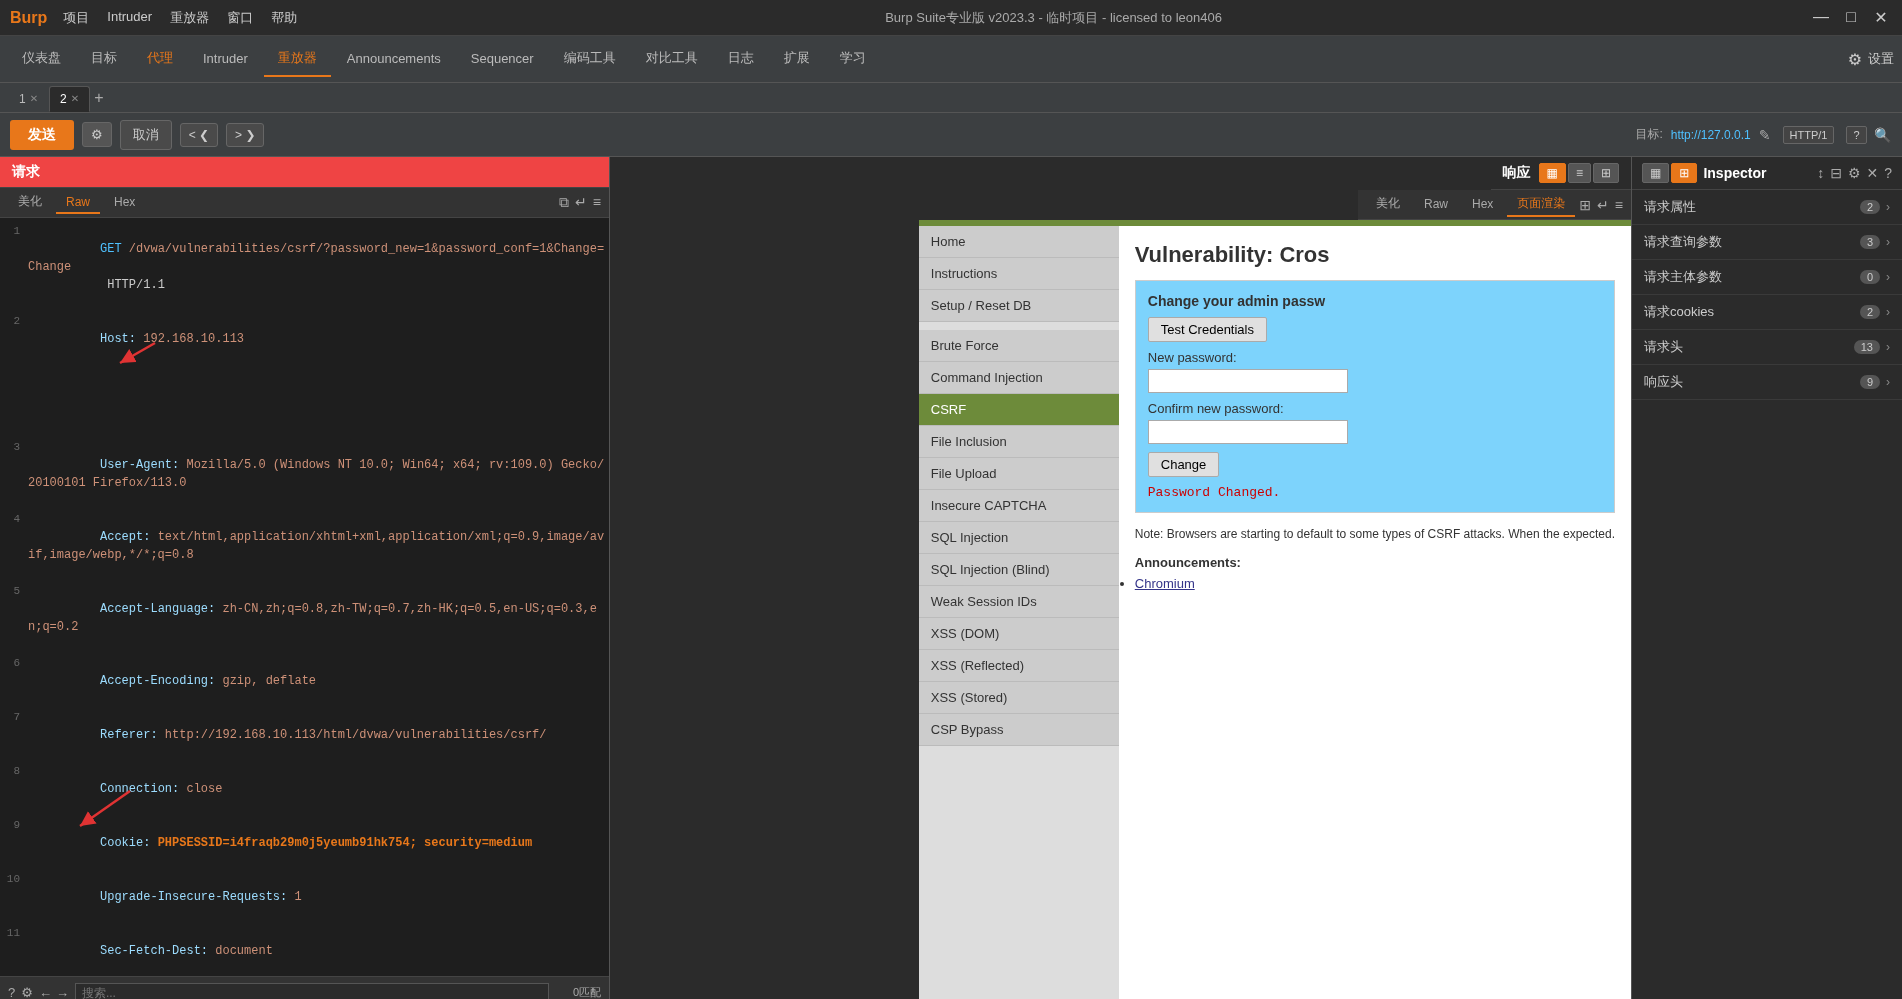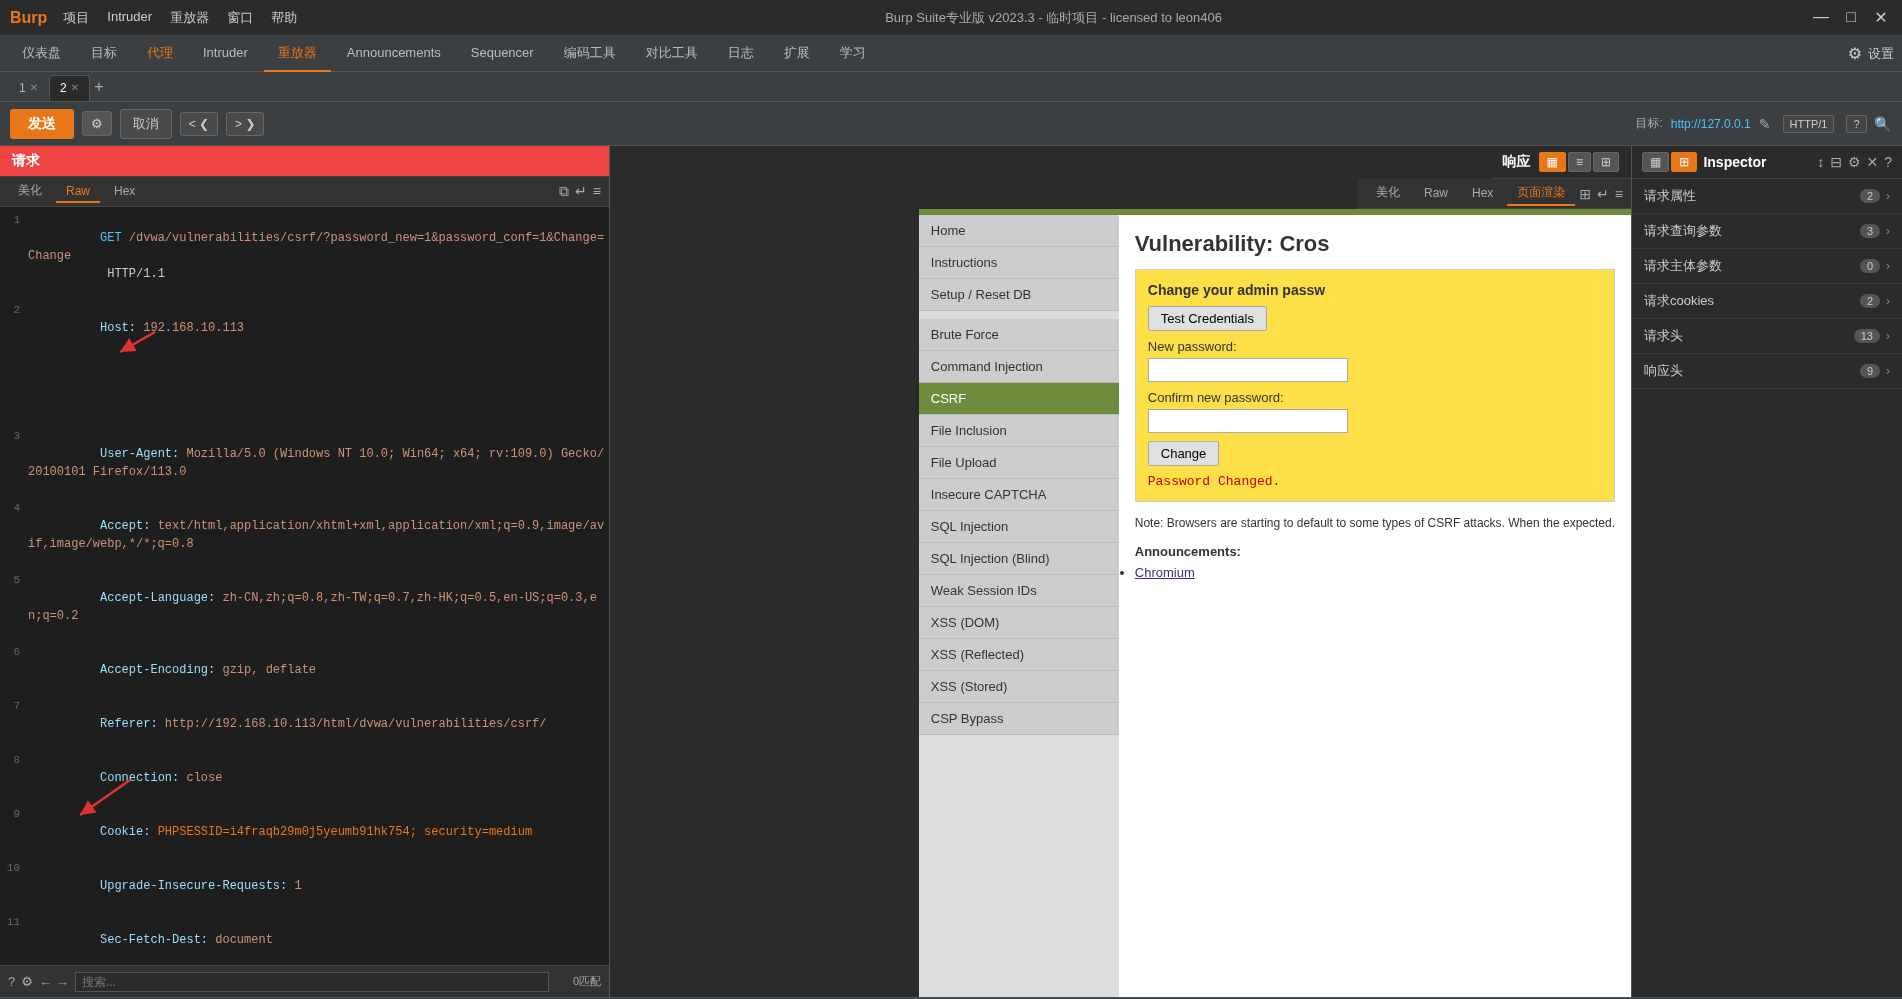--- a/index.html
+++ b/index.html
@@ -14,21 +14,21 @@
     #titlebar .left { display: flex; align-items: center; gap: 16px; }
     #titlebar .left .logo { color: #e8771a; font-weight: bold; font-size: 16px; }
     #titlebar .menu { display: flex; gap: 18px; font-size: 13px; }
     #titlebar .menu span { cursor: pointer; color: #ccc; }
     #titlebar .title { font-size: 13px; color: #aaa; }
     #titlebar .winbtns { display: flex; gap: 8px; }
     #titlebar .winbtns span { cursor: pointer; font-size: 16px; color: #ccc; width: 22px; text-align: center; }
 
     
     #navtabs {
-      display: flex; align-items: center; background: #3c3f41; height: 36px;
+      display: flex; align-items: center; background: #3c3f41; height: 47px;
       border-bottom: 1px solid #555; padding: 0 8px; gap: 2px;
     }
     .navtab {
       padding: 4px 14px; font-size: 13px; color: #bbb; cursor: pointer;
       border-bottom: 2px solid transparent; height: 36px; display: flex; align-items: center;
     }
     .navtab.active { color: #e8771a; border-bottom: 2px solid #e8771a; }
     .navtab-settings { margin-left: auto; display: flex; align-items: center; gap: 6px; }
 
     
@@ -85,21 +85,21 @@
     }
     .line-num {
       width: 28px; min-width: 28px; text-align: right; padding-right: 8px;
       color: #666; user-select: none; font-size: 11px;
     }
     .line-content { flex: 1; white-space: pre-wrap; word-break: break-all; padding-right: 4px; }
     .http-method { color: #4fc1ff; }
     .http-path { color: #ce9178; }
     .header-key { color: #9cdcfe; }
     .header-val { color: #ce9178; }
-    .highlight-orange { color: #e8771a; font-weight: normal; }
+    .highlight-orange { color: #e8771a; font-weight: bold; }
 
     
     #response-panel {
       flex: 1; background: #2b2b2b; display: flex; flex-direction: column;
       border-right: 1px solid #555;
       align-items: flex-end;
     }
     #response-panel .panel-header {
       padding: 6px 12px; font-size: 14px; color: #fff; font-weight: bold;
       border-bottom: 1px solid #444; display: flex; align-items: center; gap: 8px;
@@ -124,21 +124,21 @@
     }
     .dvwa-menu-item {
       display: block; padding: 8px 12px; font-size: 13px; color: #333;
       background: #ccc; border-bottom: 1px solid #bbb; cursor: pointer;
       text-decoration: none;
     }
     .dvwa-menu-item.active { background: #6d8b3a; color: #fff; }
     #dvwa-content { flex: 1; padding: 16px; background: #fff; overflow-y: auto; color: #333; }
     #dvwa-content h1 { font-size: 22px; color: #333; margin-bottom: 12px; }
     .dvwa-box {
-      border: 1px solid #ccc; padding: 12px; margin-bottom: 12px; background: #fde047;
+      border: 1px solid #ccc; padding: 12px; margin-bottom: 12px; background: #7dd3fc;
     }
     .dvwa-box h2 { font-size: 14px; color: #333; margin-bottom: 8px; }
     .dvwa-btn {
       background: #e0e0e0; border: 1px solid #aaa; padding: 4px 12px;
       font-size: 13px; cursor: pointer; margin-bottom: 8px; border-radius: 2px;
     }
     .dvwa-label { font-size: 13px; color: #333; margin-bottom: 4px; }
     .dvwa-input {
       width: 200px; height: 24px; border: 1px solid #aaa; padding: 2px 4px;
       font-size: 13px; display: block; margin-bottom: 8px;

